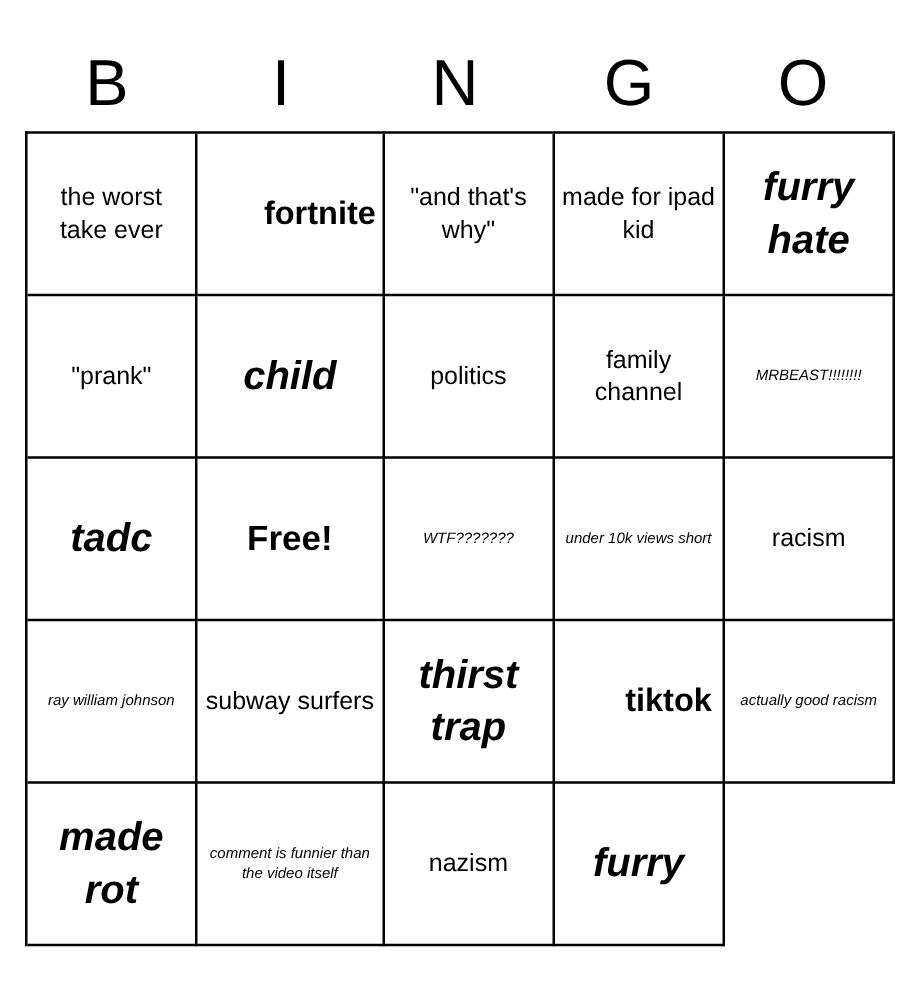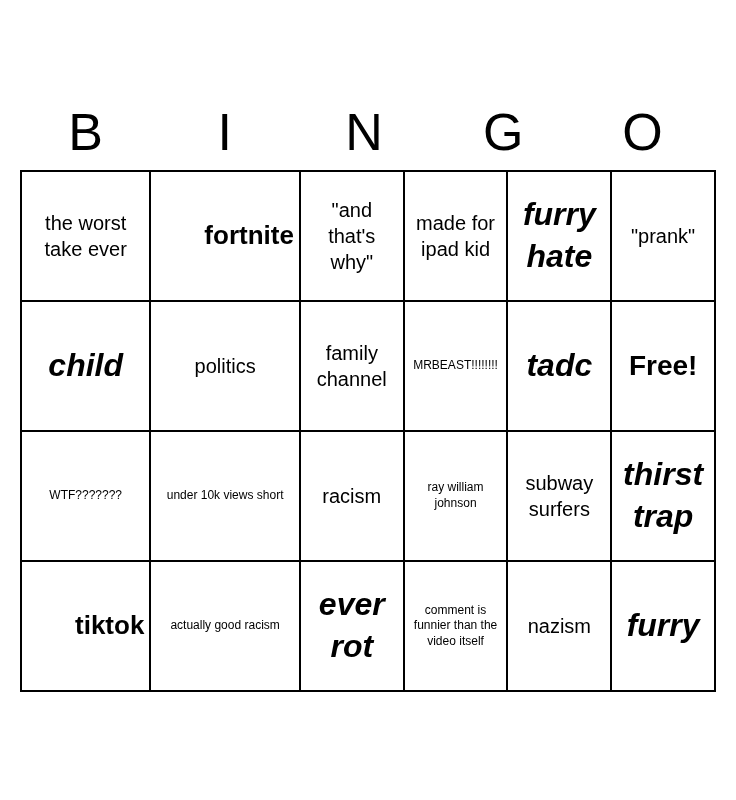--- a/index.html
+++ b/index.html
@@ -23,21 +23,21 @@
     }
     .bingo-header-cell {
       font-size: 52px;
       font-weight: normal;
       letter-spacing: 8px;
       color: #000;
       padding: 4px 0;
     }
     .bingo-grid {
       display: grid;
-      grid-template-columns: repeat(6, 1fr);
+      grid-template-columns: repeat(5, 1fr);
       border-left: 2px solid #000;
       border-top: 2px solid #000;
     }
     .bingo-cell {
       border-right: 2px solid #000;
       border-bottom: 2px solid #000;
       min-height: 130px;
       display: flex;
       align-items: center;
       justify-content: center;
@@ -58,20 +58,21 @@
       font-size: 32px;
       font-weight: bold;
       font-style: italic;
     }
     .cell-text.medium {
       font-size: 20px;
       font-weight: normal;
     }
     .cell-text.small {
       font-size: 12px;
+      font-style: italic;
     }
     .cell-text.free {
       font-size: 28px;
       font-weight: bold;
     }
   </style>
 </head>
 <body>
 
 <div class="bingo-container">
@@ -139,21 +140,21 @@
       <div class="bingo-cell">
         <span class="cell-text xlarge">thirst trap</span>
       </div>
       <div class="bingo-cell">
         <span class="cell-text large">tiktok</span>
       </div>
       <div class="bingo-cell">
         <span class="cell-text small">actually good racism</span>
       </div>
       <div class="bingo-cell">
-        <span class="cell-text xlarge">ever rot</span>
+        <span class="cell-text xlarge">made rot</span>
       </div>
       <div class="bingo-cell">
         <span class="cell-text small">comment is funnier than the video itself</span>
       </div>
       <div class="bingo-cell">
         <span class="cell-text medium">nazism</span>
       </div>
       <div class="bingo-cell">
         <span class="cell-text xlarge">furry</span>
       </div>

